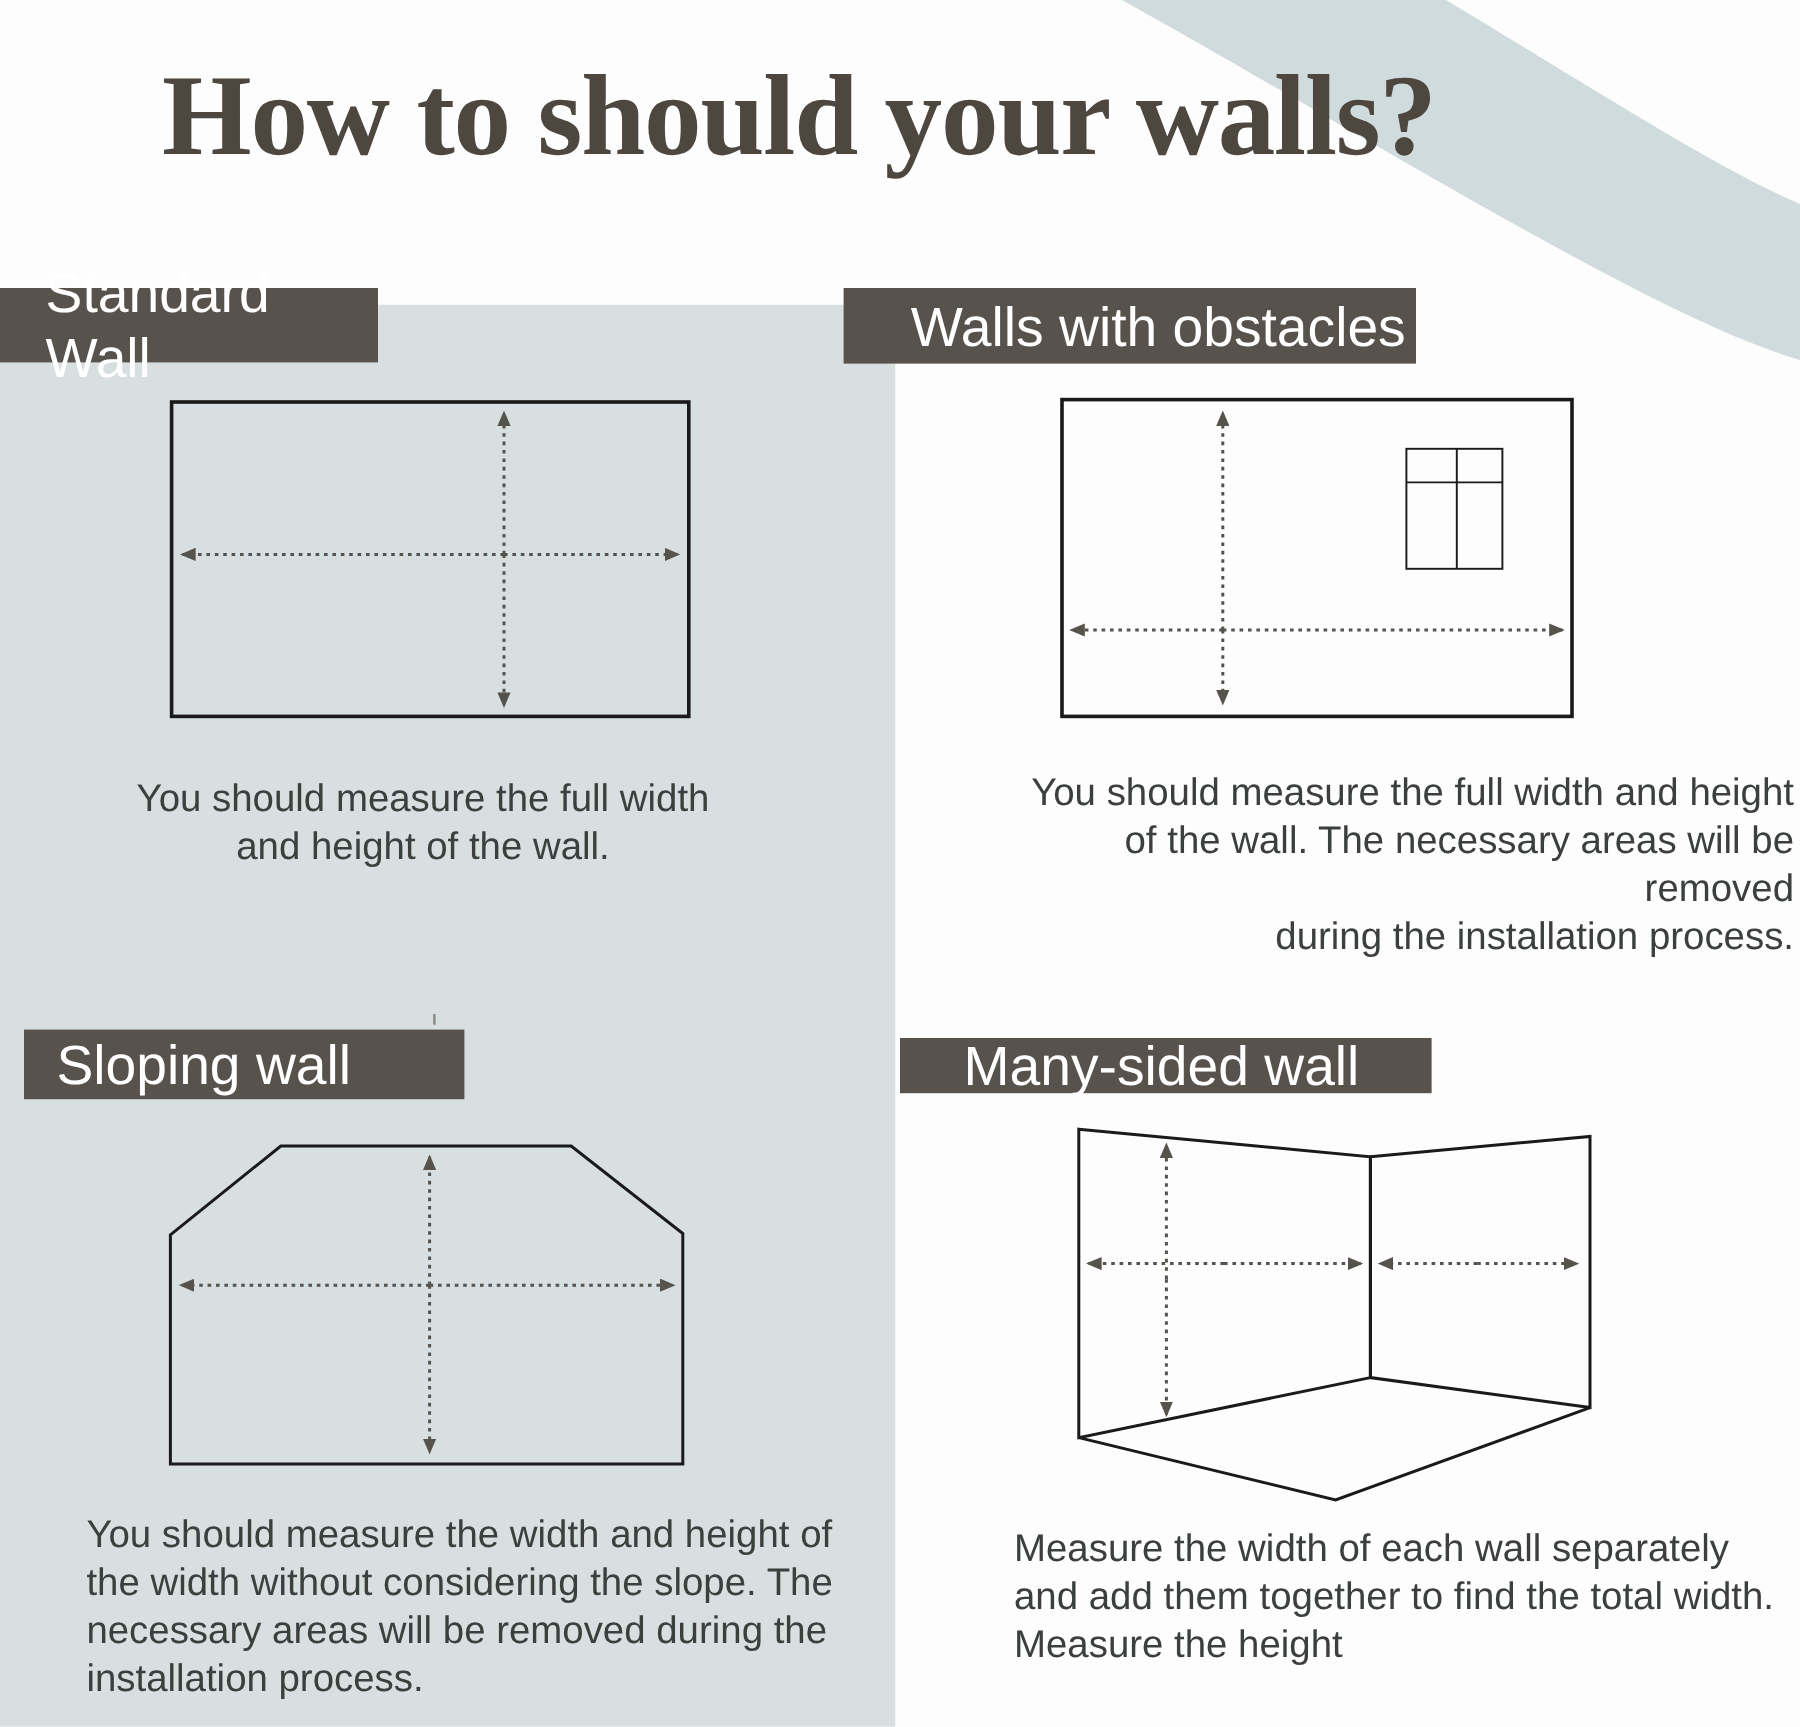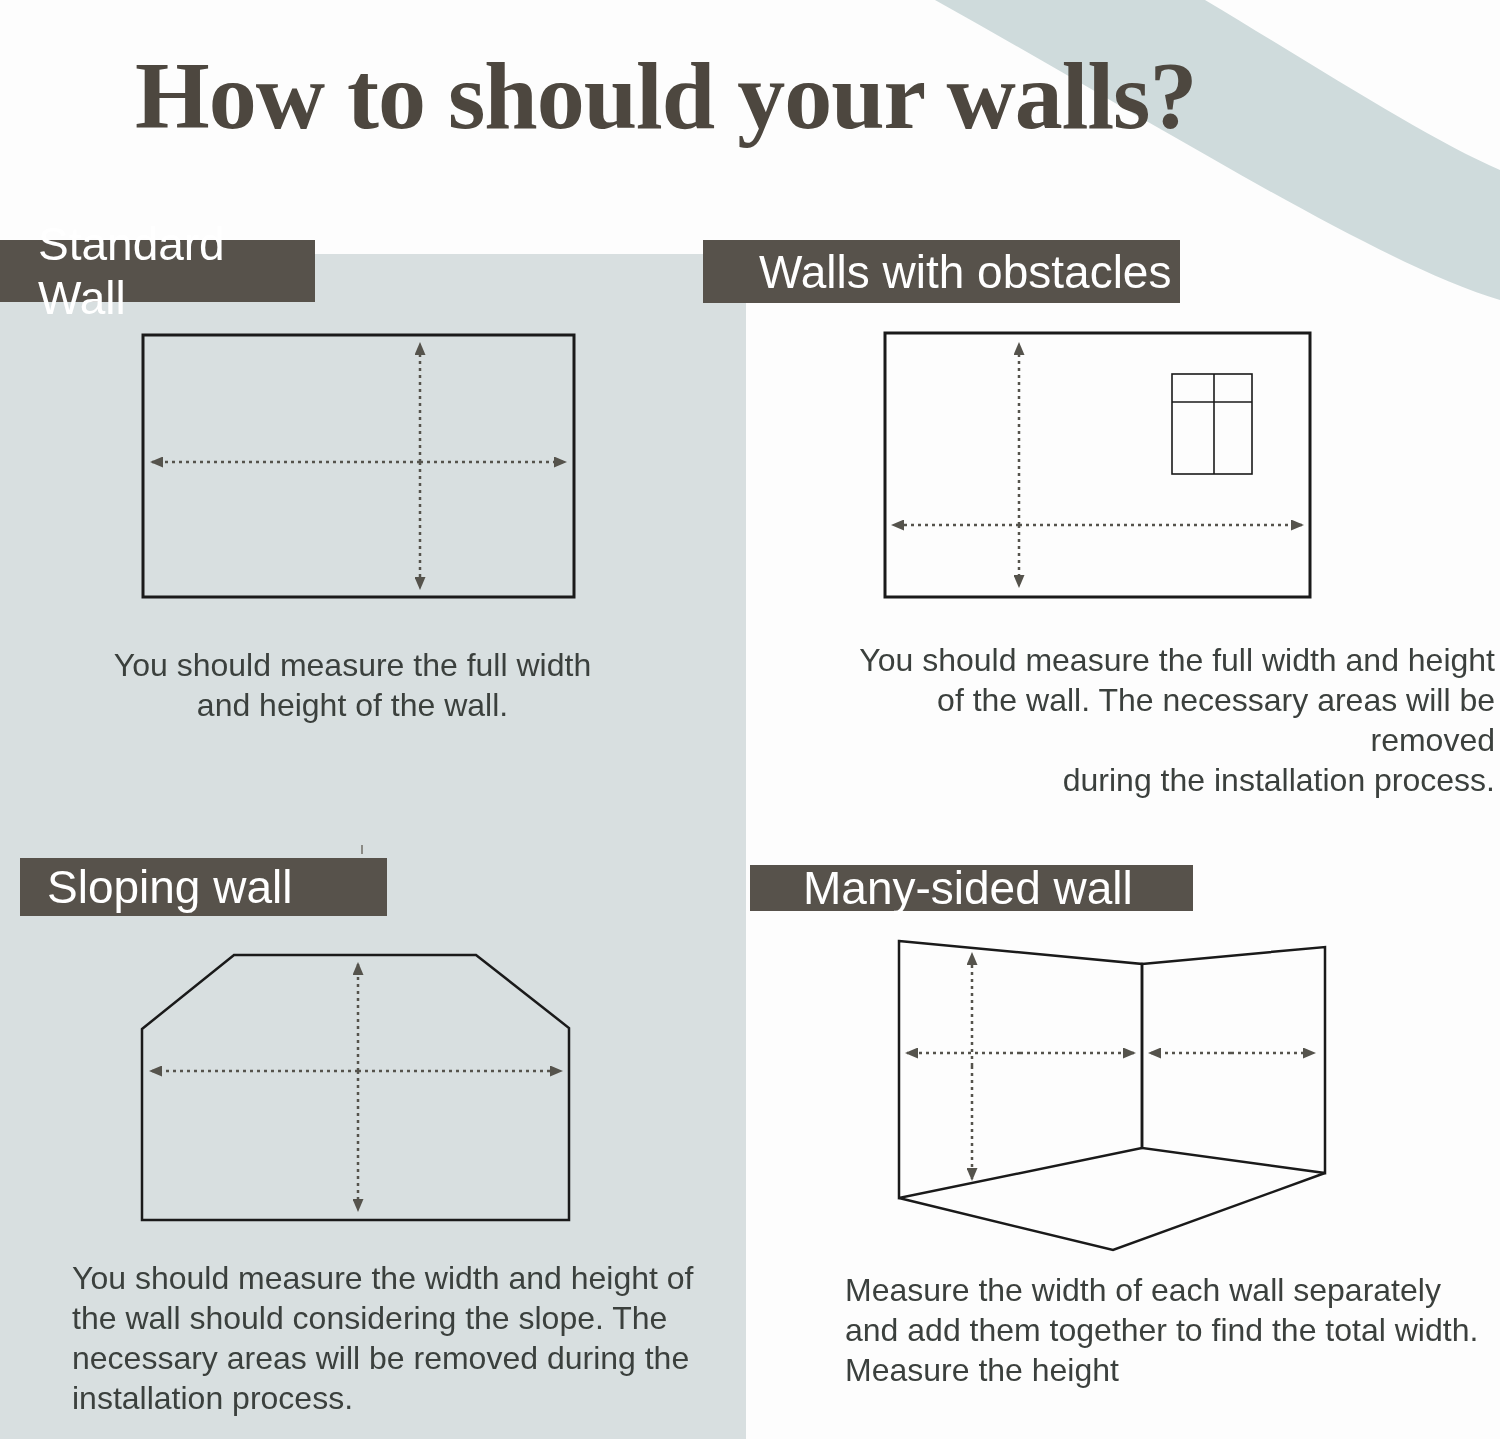--- a/index.html
+++ b/index.html
@@ -145,18 +145,18 @@
     </g>
   </g>
 </svg>
 
 <div class="abs caption cap-standard">You should measure the full width
 and height of the wall.</div>
 <div class="abs caption cap-obstacles">You should measure the full width and height
 of the wall. The necessary areas will be removed
 during the installation process.</div>
 <div class="abs caption cap-sloping">You should measure the width and height of
-the wall should considering the slope. The
+the width without considering the slope. The
 necessary areas will be removed during the
 installation process.</div>
 <div class="abs caption cap-many">Measure the width of each wall separately
 and add them together to find the total width.
 Measure the height</div>
 
 </body></html>

